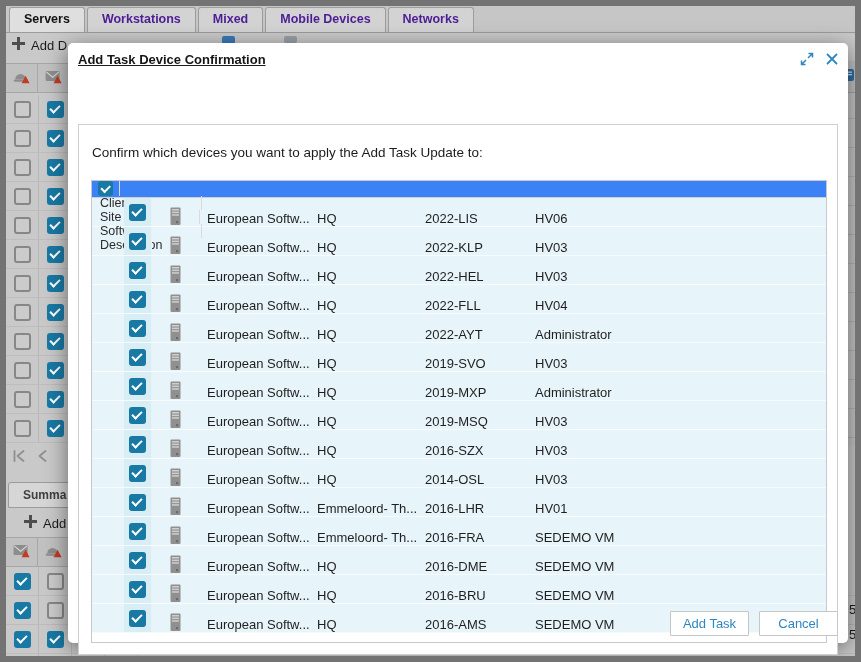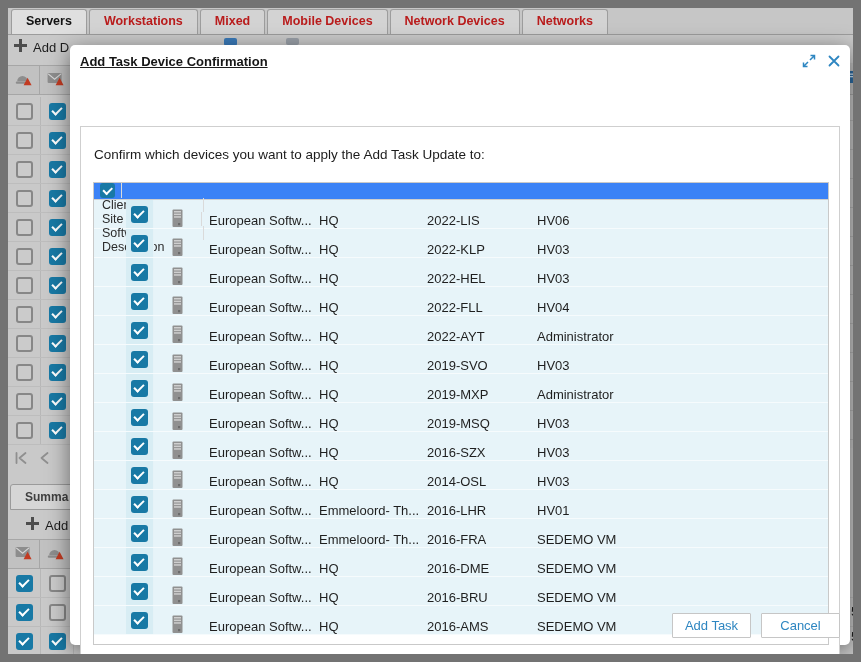--- a/index.html
+++ b/index.html
@@ -1,25 +1,25 @@
 <!DOCTYPE html>
 <html><head>
 <meta charset="utf-8">
 <style>
   html,body{margin:0;padding:0;background:#ffffff;}
   .screen{position:relative;width:861px;height:662px;overflow:hidden;background:#c9c9c9;
-          border:8px solid #737373;box-sizing:border-box;
+          border:6px solid #737373;box-sizing:border-box;
           font-family:"Liberation Sans",sans-serif;color:#1c1c1c;}
   
   .tabbar{position:absolute;left:0;top:0;width:100%;height:27px;background:#c6c6c6;
           border-bottom:1px solid #9c9c9c;display:flex;align-items:flex-end;
           padding-left:3px;box-sizing:border-box;}
   .tab{height:24px;line-height:23px;padding:0 14px;background:#d3d3d3;border:1px solid #9d9d9d;
        border-bottom:none;border-radius:3px 3px 0 0;margin-right:2px;font-size:12.5px;
-       font-weight:bold;color:#b91c1c;cursor:pointer;white-space:nowrap;}
+       font-weight:bold;color:#4c1d95;cursor:pointer;white-space:nowrap;}
   .tab.active{background:#dfdfdf;color:#121212;}
   
   .addbtn{position:absolute;display:flex;align-items:center;gap:6px;font-size:13px;color:#1c1c1c;cursor:pointer;}
   .frag{position:absolute;border-radius:2px;}
   .f1{left:216px;top:30px;width:13px;height:8px;background:#3a7ab8;}
   .f2{left:278px;top:30px;width:13px;height:7px;background:#9aa0a8;}
   .hdrcells{position:absolute;left:0;display:flex;}
   .hcell{width:33px;height:30px;background:#c1c1c1;border:1px solid #a6a6a6;margin-left:-1px;
          box-sizing:border-box;display:flex;align-items:center;justify-content:center;}
   .urows{position:absolute;left:0;top:89px;}
@@ -90,21 +90,20 @@
 </head>
 <body>
 
 <div class="screen">
 
   <div class="tabbar">
       <div class="tab active">Servers</div>
       <div class="tab">Workstations</div>
       <div class="tab">Mixed</div>
       <div class="tab">Mobile Devices</div>
-      <div class="tab">Network Devices</div>
       <div class="tab">Networks</div>
     </div>
 
   <div class="addbtn" style="left:6px;top:31px;">
     <span><svg width="13" height="13" viewBox="0 0 13 13">
           <path d="M5 0h3v5h5v3H8v5H5V8H0V5h5z" fill="#4d4d4d"></path>
         </svg></span>
     <span>Add D</span>
   </div>
   <div class="frag f1"></div>

